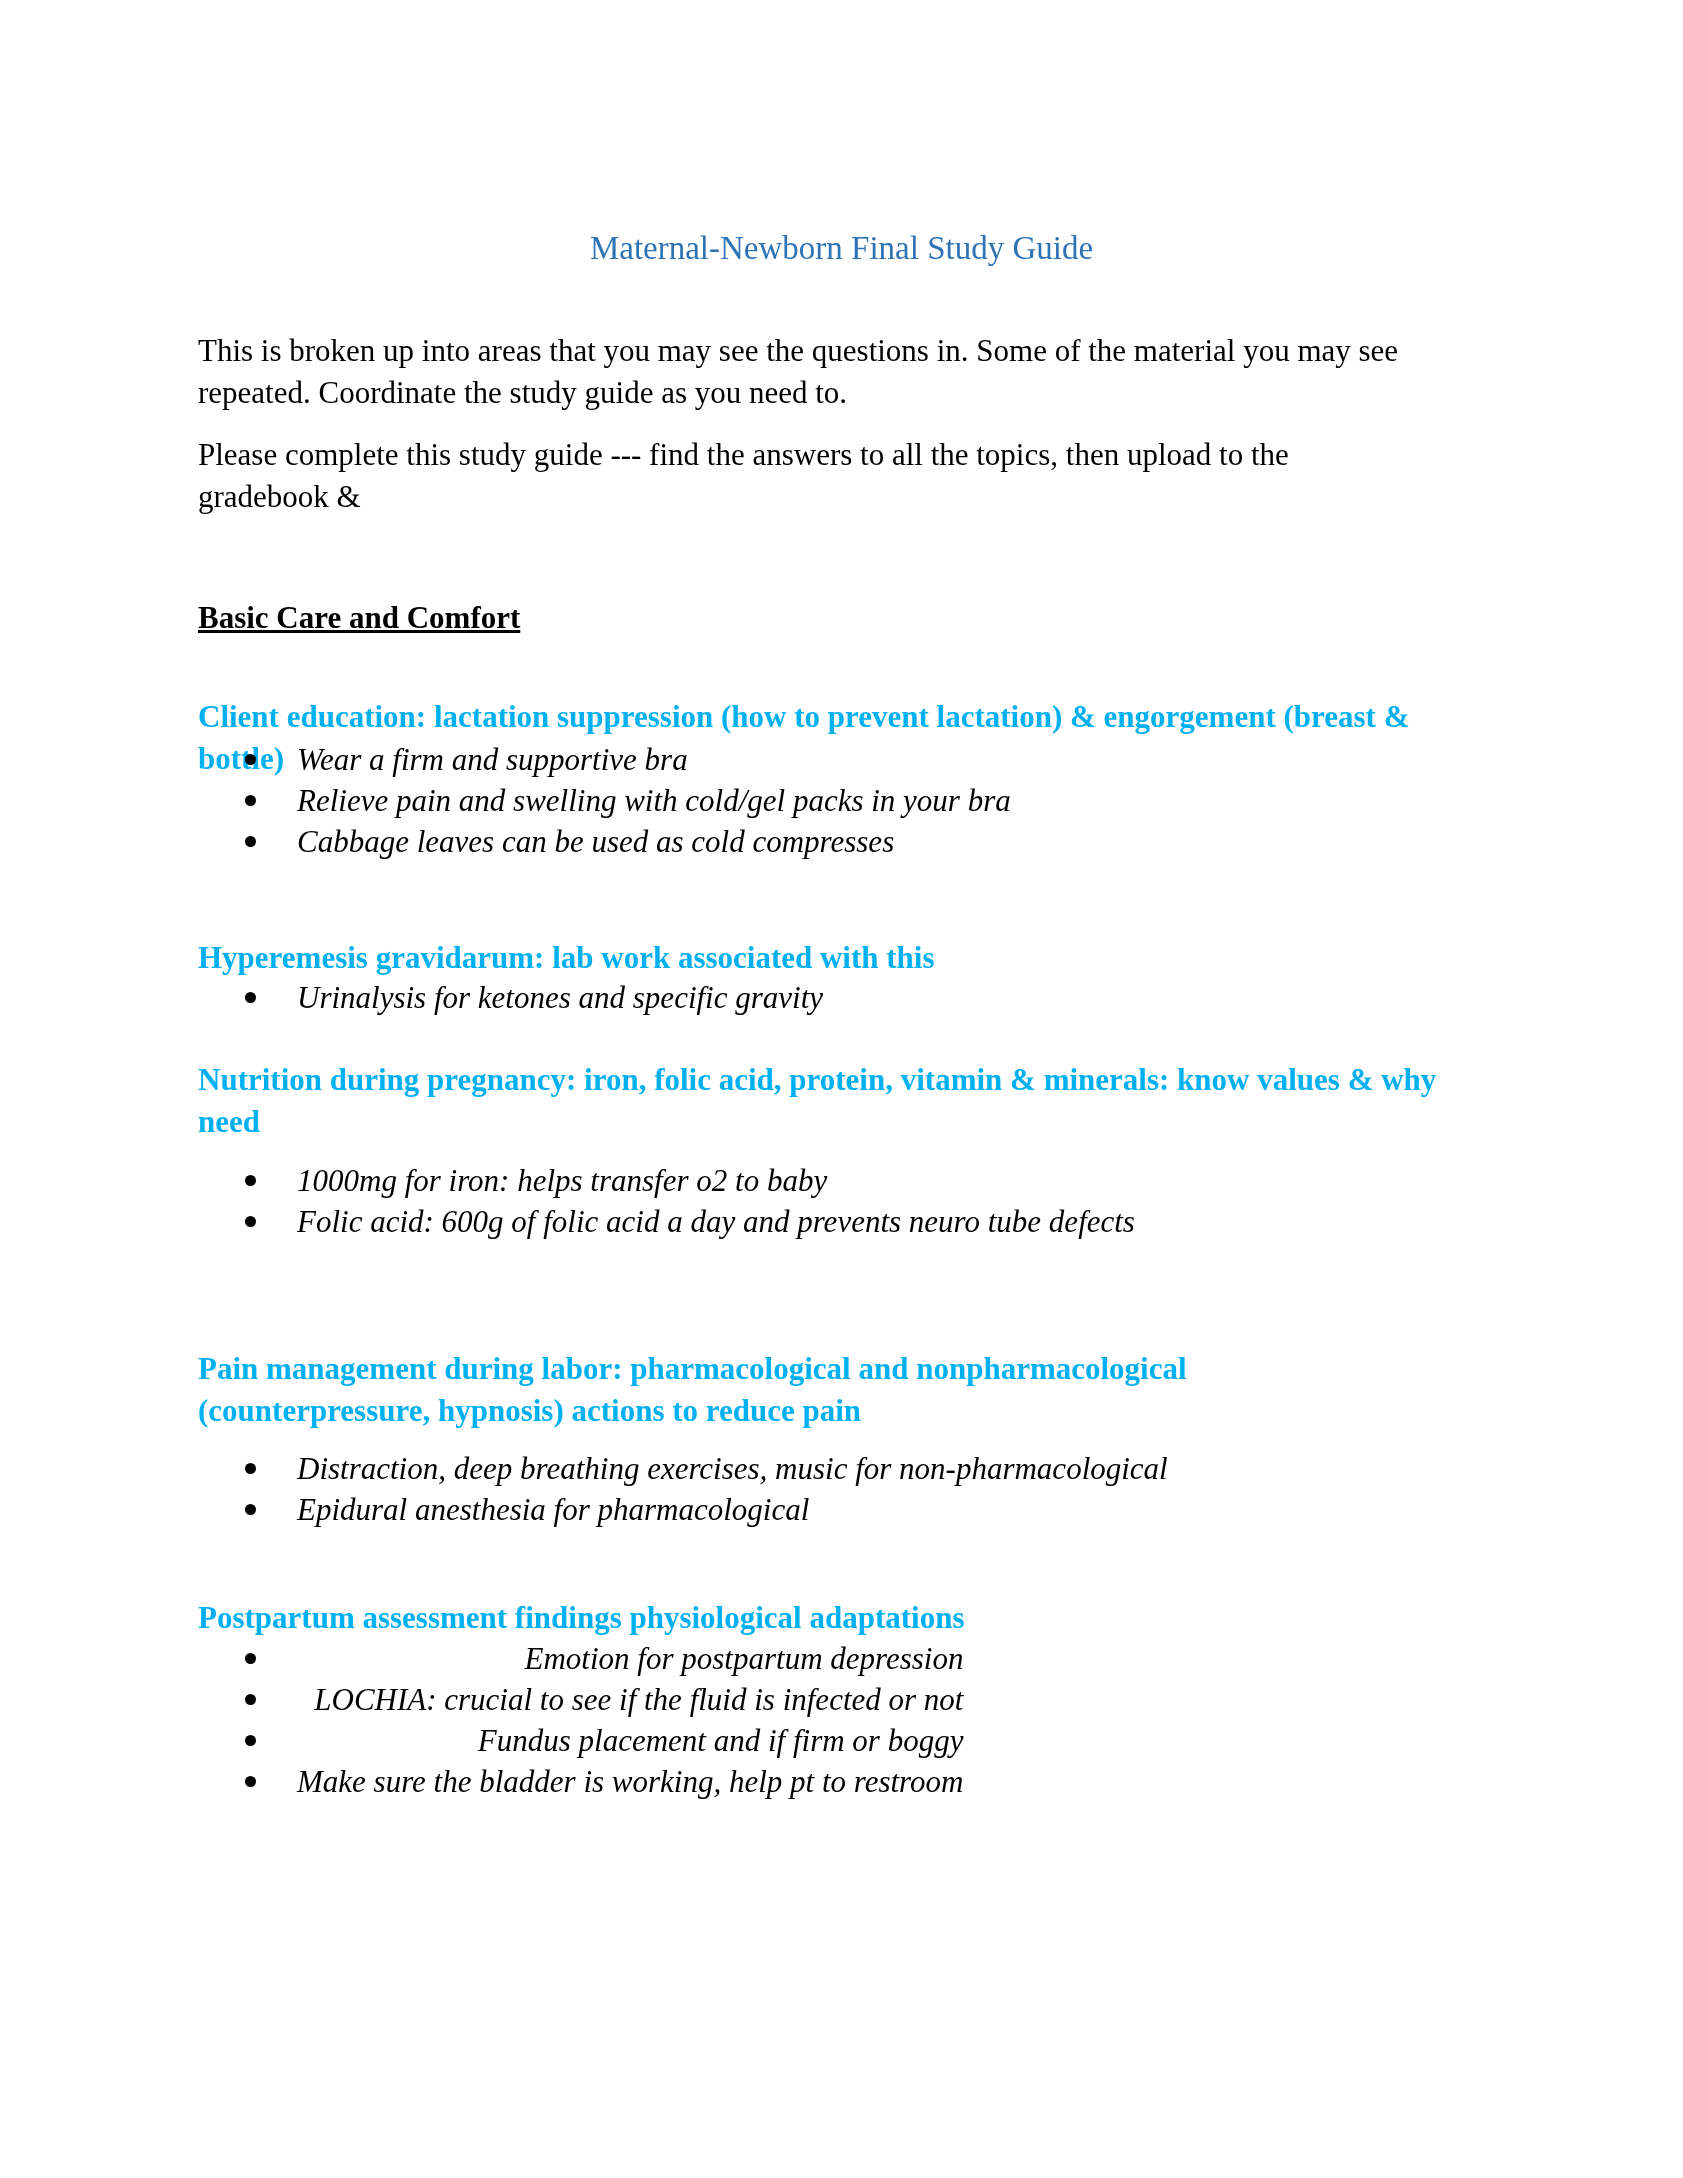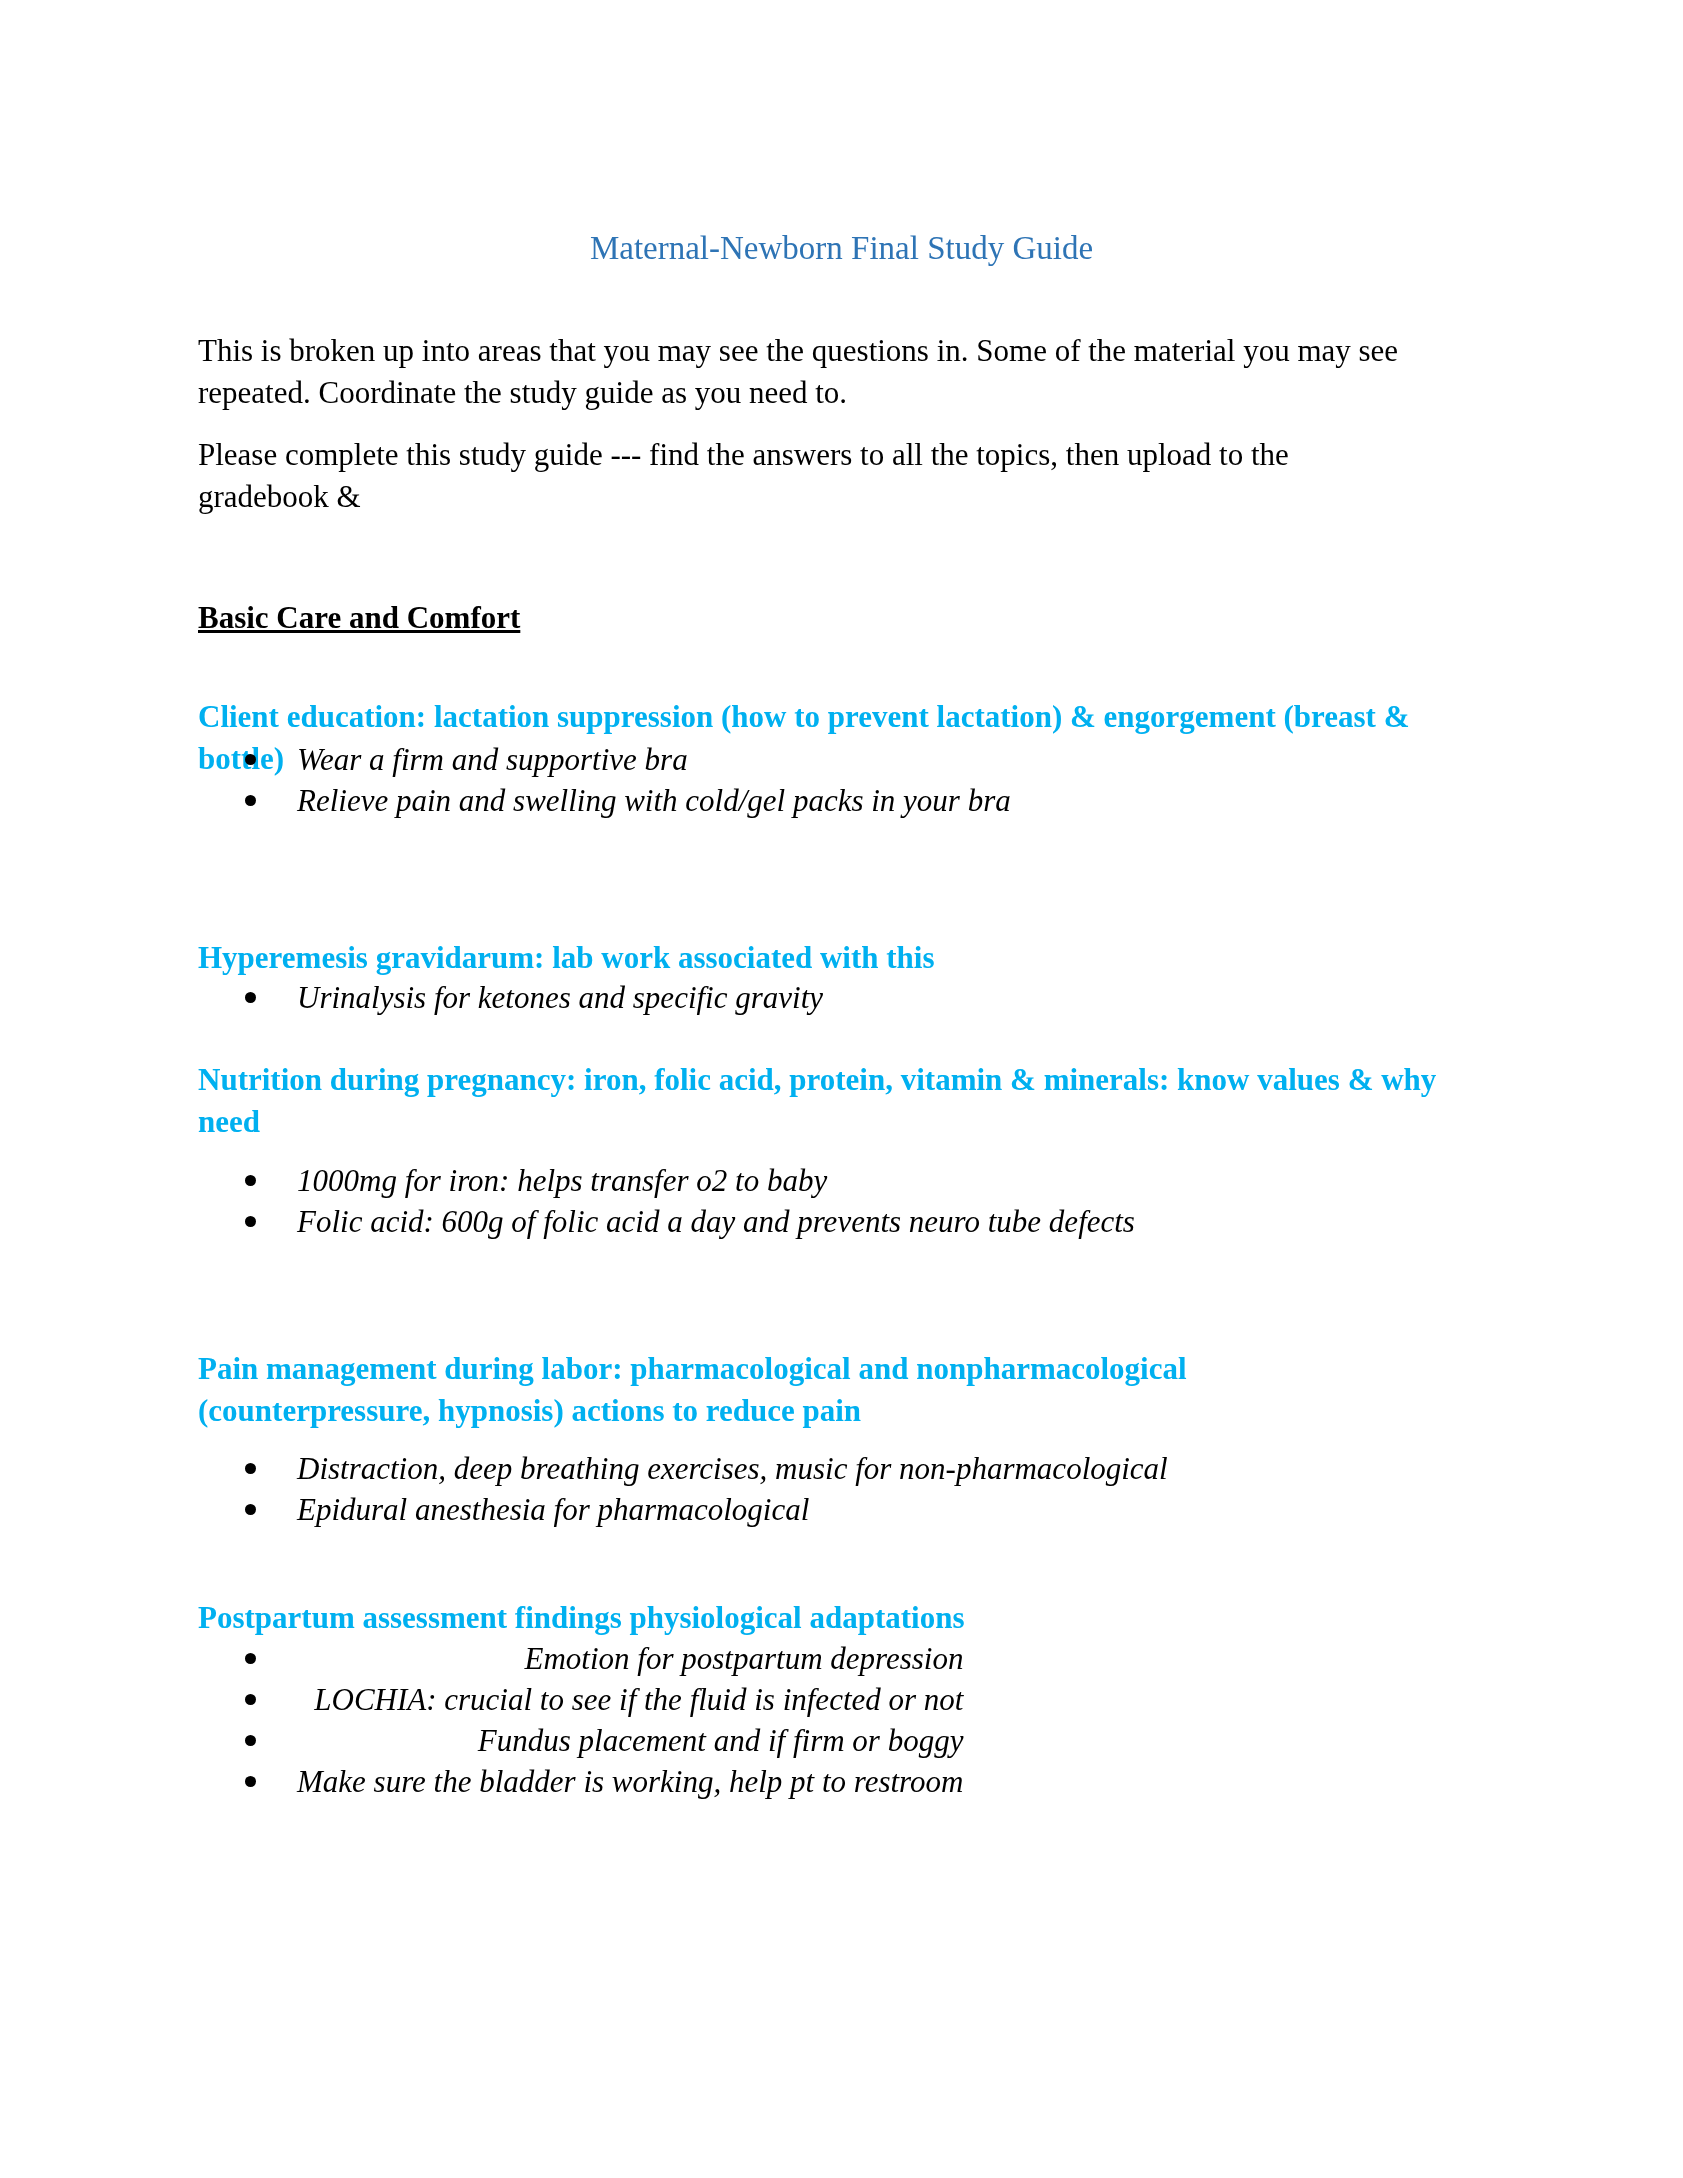--- a/index.html
+++ b/index.html
@@ -89,20 +89,21 @@
 
   <div class="para" style="top:330px;">This is broken up into areas that you may see the questions in.  Some of the material you may see repeated.  Coordinate the study guide as you need to.</div>
   <div class="para" style="top:434px; width:1168px;">Please complete this study guide --- find the answers to all the topics, then upload to the gradebook &amp;</div>
 
   <div class="section-heading" style="top:600px;text-align:right;">Basic Care and Comfort</div>
 
   <div class="topic" style="top:696px;">Client education: lactation suppression (how to prevent lactation) &amp; engorgement (breast &amp; bottle)</div>
   <ul class="bullets" style="top:739px;">
     <li><span class="bullet-dot"></span><span>Wear a firm and supportive bra</span></li>
     <li><span class="bullet-dot"></span><span>Relieve pain and swelling with cold/gel packs in your bra</span></li>
+    <li><span class="bullet-dot"></span><span>Cabbage leaves can be used as cold compresses</span></li>
   </ul>
 
   <div class="topic" style="top:937px;">Hyperemesis gravidarum: lab work associated with this</div>
   <ul class="bullets" style="top:977px;">
     <li><span class="bullet-dot"></span><span>Urinalysis for ketones and specific gravity</span></li>
   </ul>
 
   <div class="topic" style="top:1059px; width:1277px;">Nutrition during pregnancy: iron, folic acid, protein, vitamin &amp; minerals: know values &amp; why need</div>
   <ul class="bullets" style="top:1160px;">
     <li><span class="bullet-dot"></span><span>1000mg for iron: helps transfer o2 to baby</span></li>

